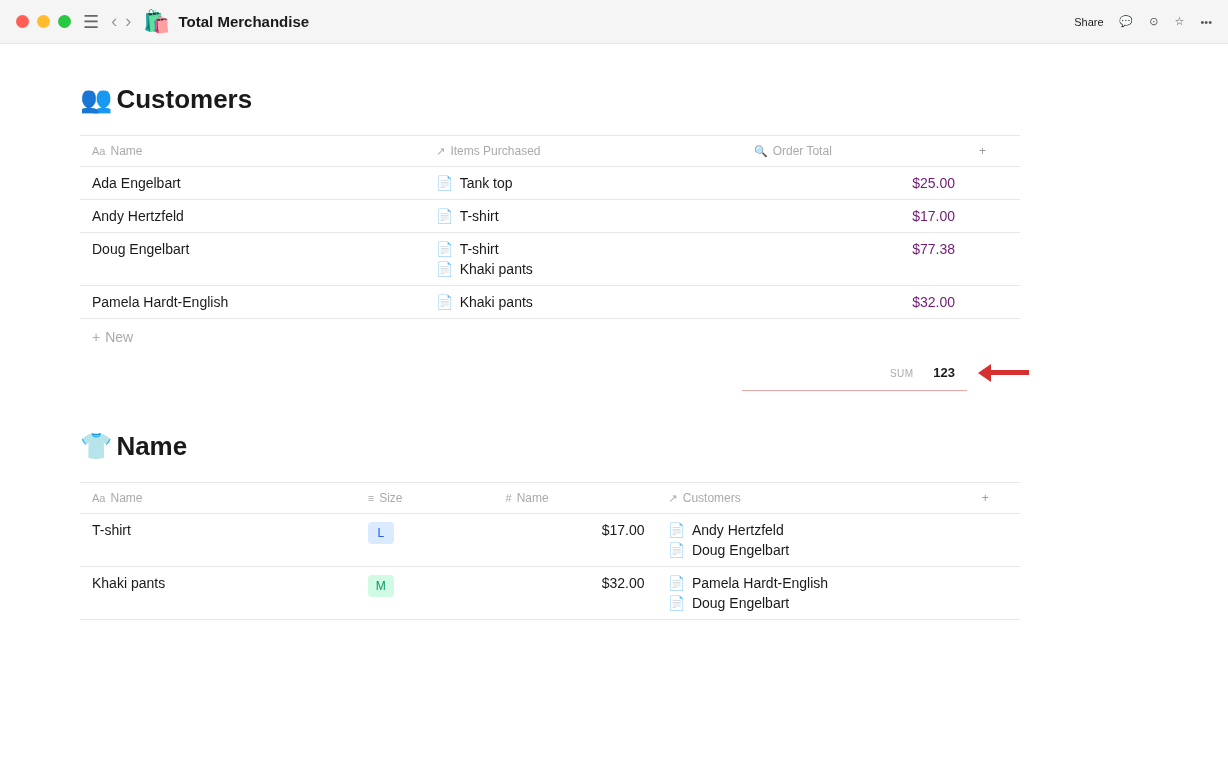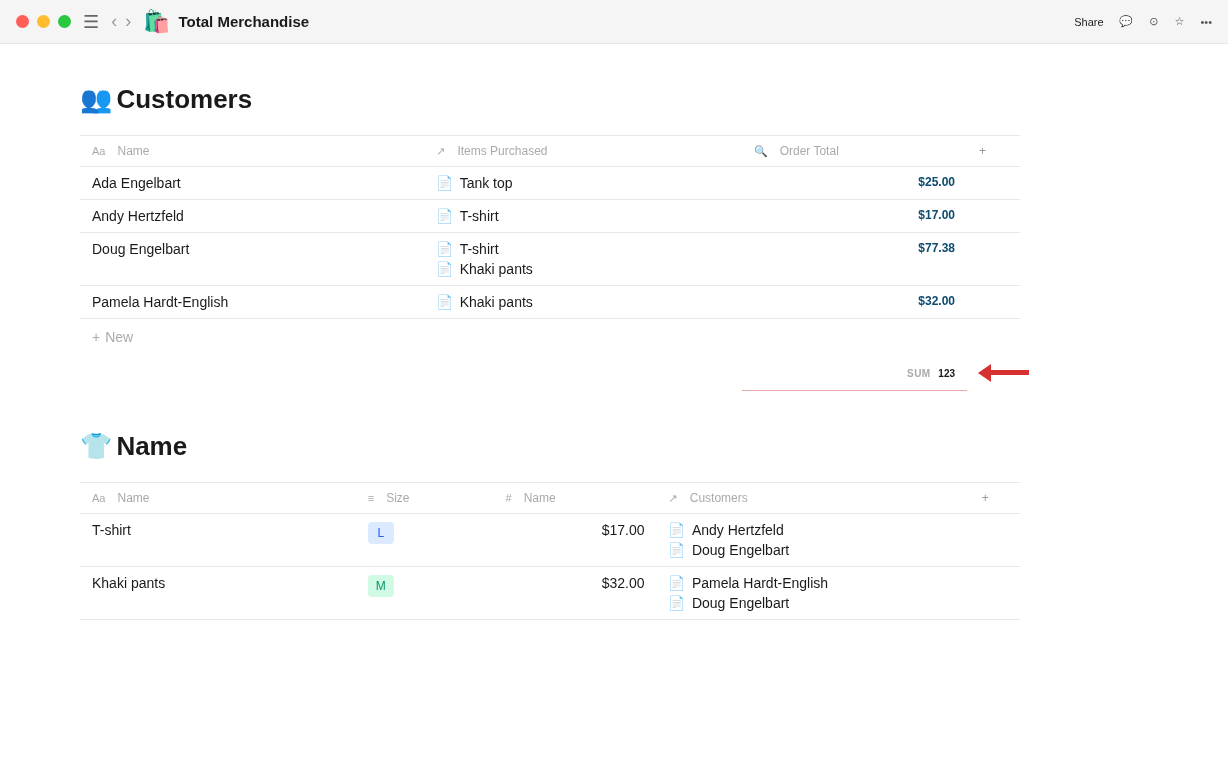--- a/index.html
+++ b/index.html
@@ -95,31 +95,30 @@
     .db-table td {
       padding: 8px 12px;
       border-bottom: 1px solid #e8e8e8;
       vertical-align: top;
     }
 
     
     .col-header {
       display: flex;
       align-items: center;
-      gap: 12px;
+      gap: 5px;
       color: #aaa;
       font-size: 12px;
     }
     .col-icon { font-size: 11px; }
 
     .order-total-val {
       text-align: right;
-      font-size: 12px;
-      color: #0c4a6e;
-      font-weight: bold;
+      font-size: 14px;
+      color: #701a75;
     }
 
     .plus-col { width: 40px; color: #ccc; font-size: 16px; text-align: center; }
 
     
     .item-cell {
       display: flex;
       align-items: center;
       gap: 6px;
       color: #1a1a1a;
@@ -151,28 +150,28 @@
       padding: 10px 12px;
       border-bottom: 1.5px solid rgba(220, 80, 80, 0.5);
     }
     .sum-cell {
       text-align: right;
       font-size: 13px;
       color: #666;
     }
     .sum-label {
       font-size: 10px;
-      font-weight: 700;
+      font-weight: 400;
       color: #aaa;
       text-transform: uppercase;
       letter-spacing: 0.5px;
-      margin-right: 4px;
+      margin-right: 16px;
     }
     .sum-val {
-      font-size: 10px;
+      font-size: 13px;
       font-weight: 600;
       color: #1a1a1a;
     }
 
     
     .section-wrapper { margin-bottom: 40px; }
     .section-wrapper2 { margin-top: 20px; }
 
     
     .size-badge {

